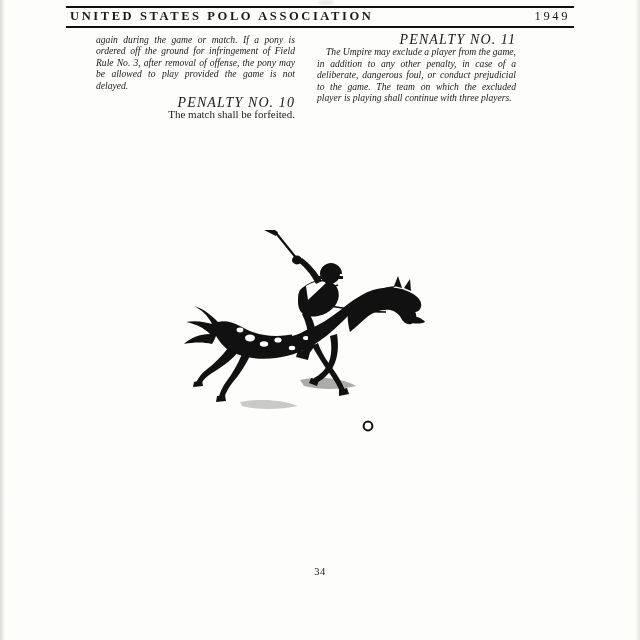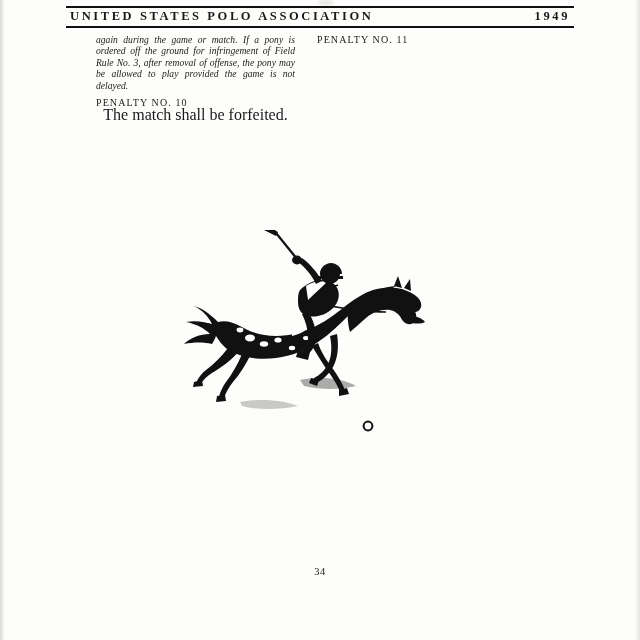--- a/index.html
+++ b/index.html
@@ -57,21 +57,21 @@
     font-family: "Liberation Serif", serif;
     font-size: 12.5px;
     letter-spacing: 2.6px;
     font-weight: 700;
     white-space: nowrap;
   }
   .header-year {
     font-family: "Liberation Serif", serif;
     font-size: 12.5px;
     letter-spacing: 2.6px;
-    font-weight: 700;
+    font-weight: 400;
   }
 
   
   .columns {
     position: absolute;
     left: 96px;
     top: 34px;
     width: 420px;
     display: flex;
     gap: 22px;
@@ -85,30 +85,31 @@
     hyphens: auto;
   }
   .col p {
     margin: 0;
     font-style: italic;
   }
   .col p.indent {
     text-indent: 9px;
   }
   .penalty-head {
-    text-align: left;
-    font-size: 10px;
+    text-align: right;
+    font-size: 14px;
     letter-spacing: 1.1px;
     margin: 6px 0 1px 0;
     font-variant: small-caps;
     text-transform: uppercase;
+    font-style: italic;
   }
   .centered-line {
-    text-align: center;
-    font-size: 16px;
+    text-align: right;
+    font-size: 11px;
     line-height: 11.4px;
   }
   .col-right .penalty-head {
     margin-top: 0;
   }
 
   
   .illustration {
     position: absolute;
     left: 180px;
@@ -160,20 +161,21 @@
   <div class="columns">
 
     <div class="col col-left">
       <p>again during the game or match. If a pony is ordered off the ground for infringement of Field Rule No. 3, after removal of offense, the pony may be allowed to play provided the game is not delayed.</p>
       <div class="penalty-head">PENALTY NO. 10</div>
       <div class="centered-line">The match shall be forfeited.</div>
     </div>
 
     <div class="col col-right">
       <div class="penalty-head">PENALTY NO. 11</div>
+      <p class="indent">The Umpire may exclude a player from the game, in addition to any other penalty, in case of a deliberate, dangerous foul, or conduct prejudicial to the game. The team on which the excluded player is playing shall continue with three players.</p>
     </div>
 
   </div>
 
   <div class="illustration">
     <svg viewBox="0 0 260 220" xmlns="http://www.w3.org/2000/svg">
       <g fill="#111111" stroke="none">
 
         <path d="M38 92
                  C 30 84, 22 78, 14 76

